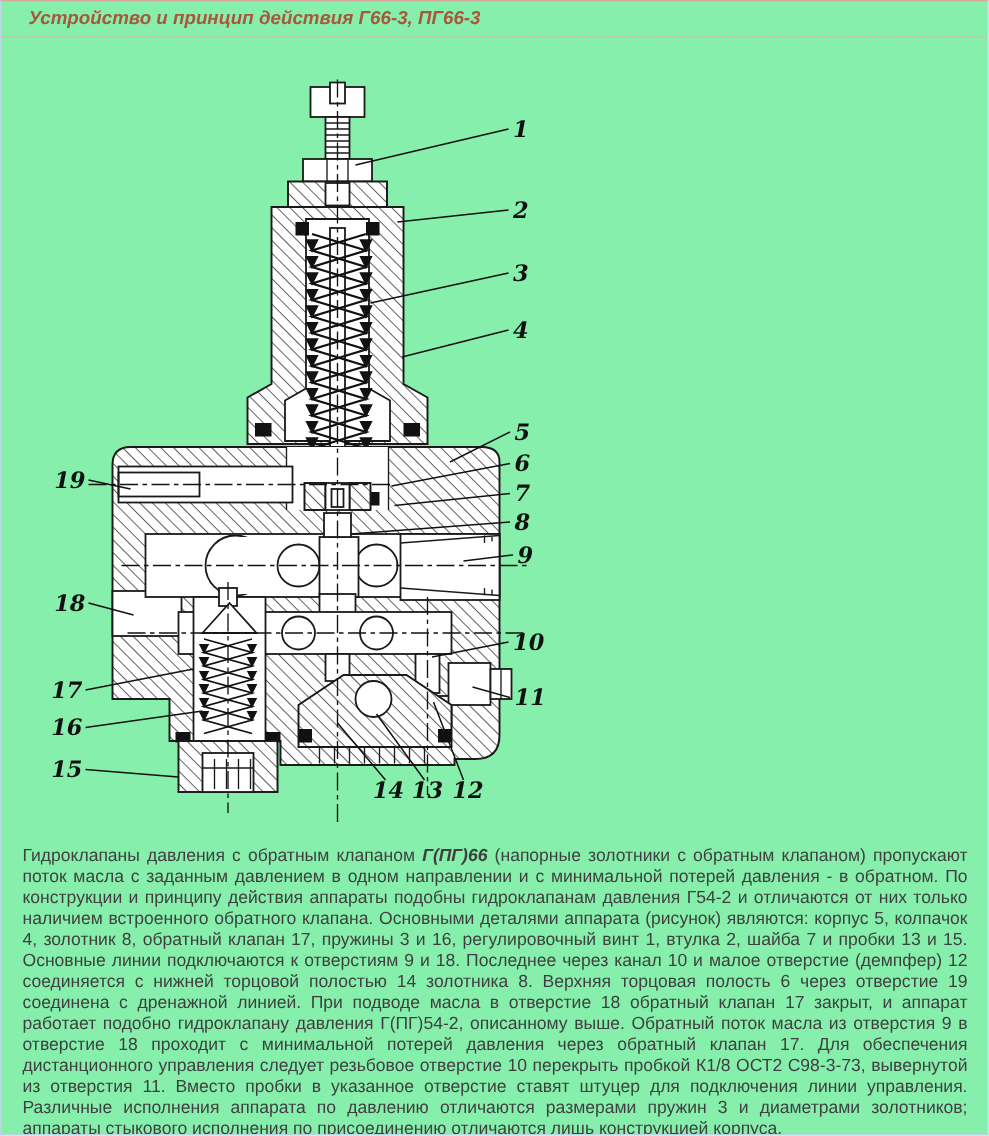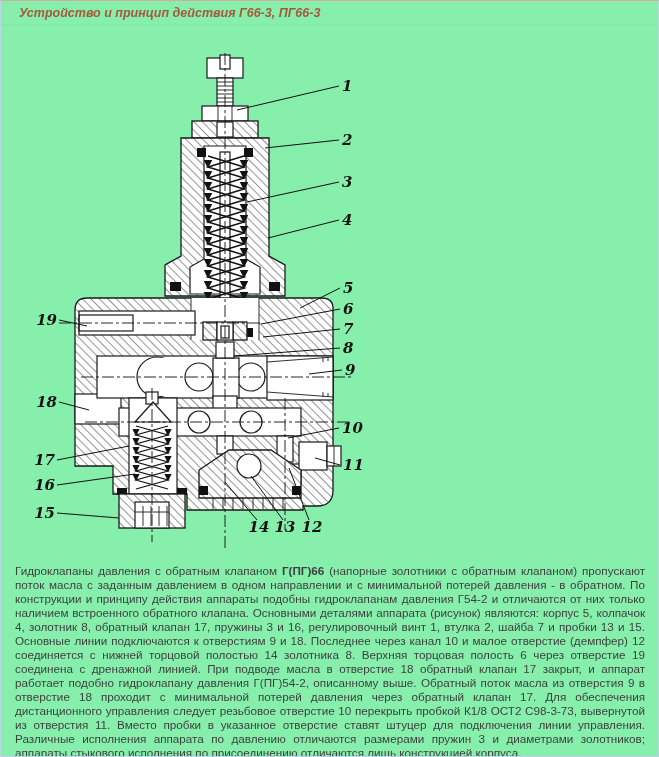--- a/index.html
+++ b/index.html
@@ -28,21 +28,21 @@
     height:506px;
   }
   .figure-wrap svg{display:block;}
   .article{
     margin:7px 13px 0 14px;
     color:#3f3f3f;
     font-size:11.7px;
     line-height:14px;
     text-align:justify;
   }
-  .article b{font-weight:bold;}
+  .article b{font-weight:bold;font-style:italic;}
   
   .ln{stroke:#1a1a1a;stroke-width:1.2;fill:none;}
   .wh{fill:#ffffff;stroke:#1a1a1a;stroke-width:1.2;}
   .whn{fill:#ffffff;stroke:none;}
   .ht{fill:url(#hatch);stroke:#1a1a1a;stroke-width:1.3;}
   .blk{fill:#111;stroke:none;}
   .cl{stroke:#111;stroke-width:0.9;fill:none;stroke-dasharray:12 3 3 3;}
   .ldr{stroke:#111;stroke-width:1;fill:none;}
   .spring{stroke:#111;stroke-width:1.5;fill:none;}
   .spring2{stroke:#111;stroke-width:1.2;fill:none;}

